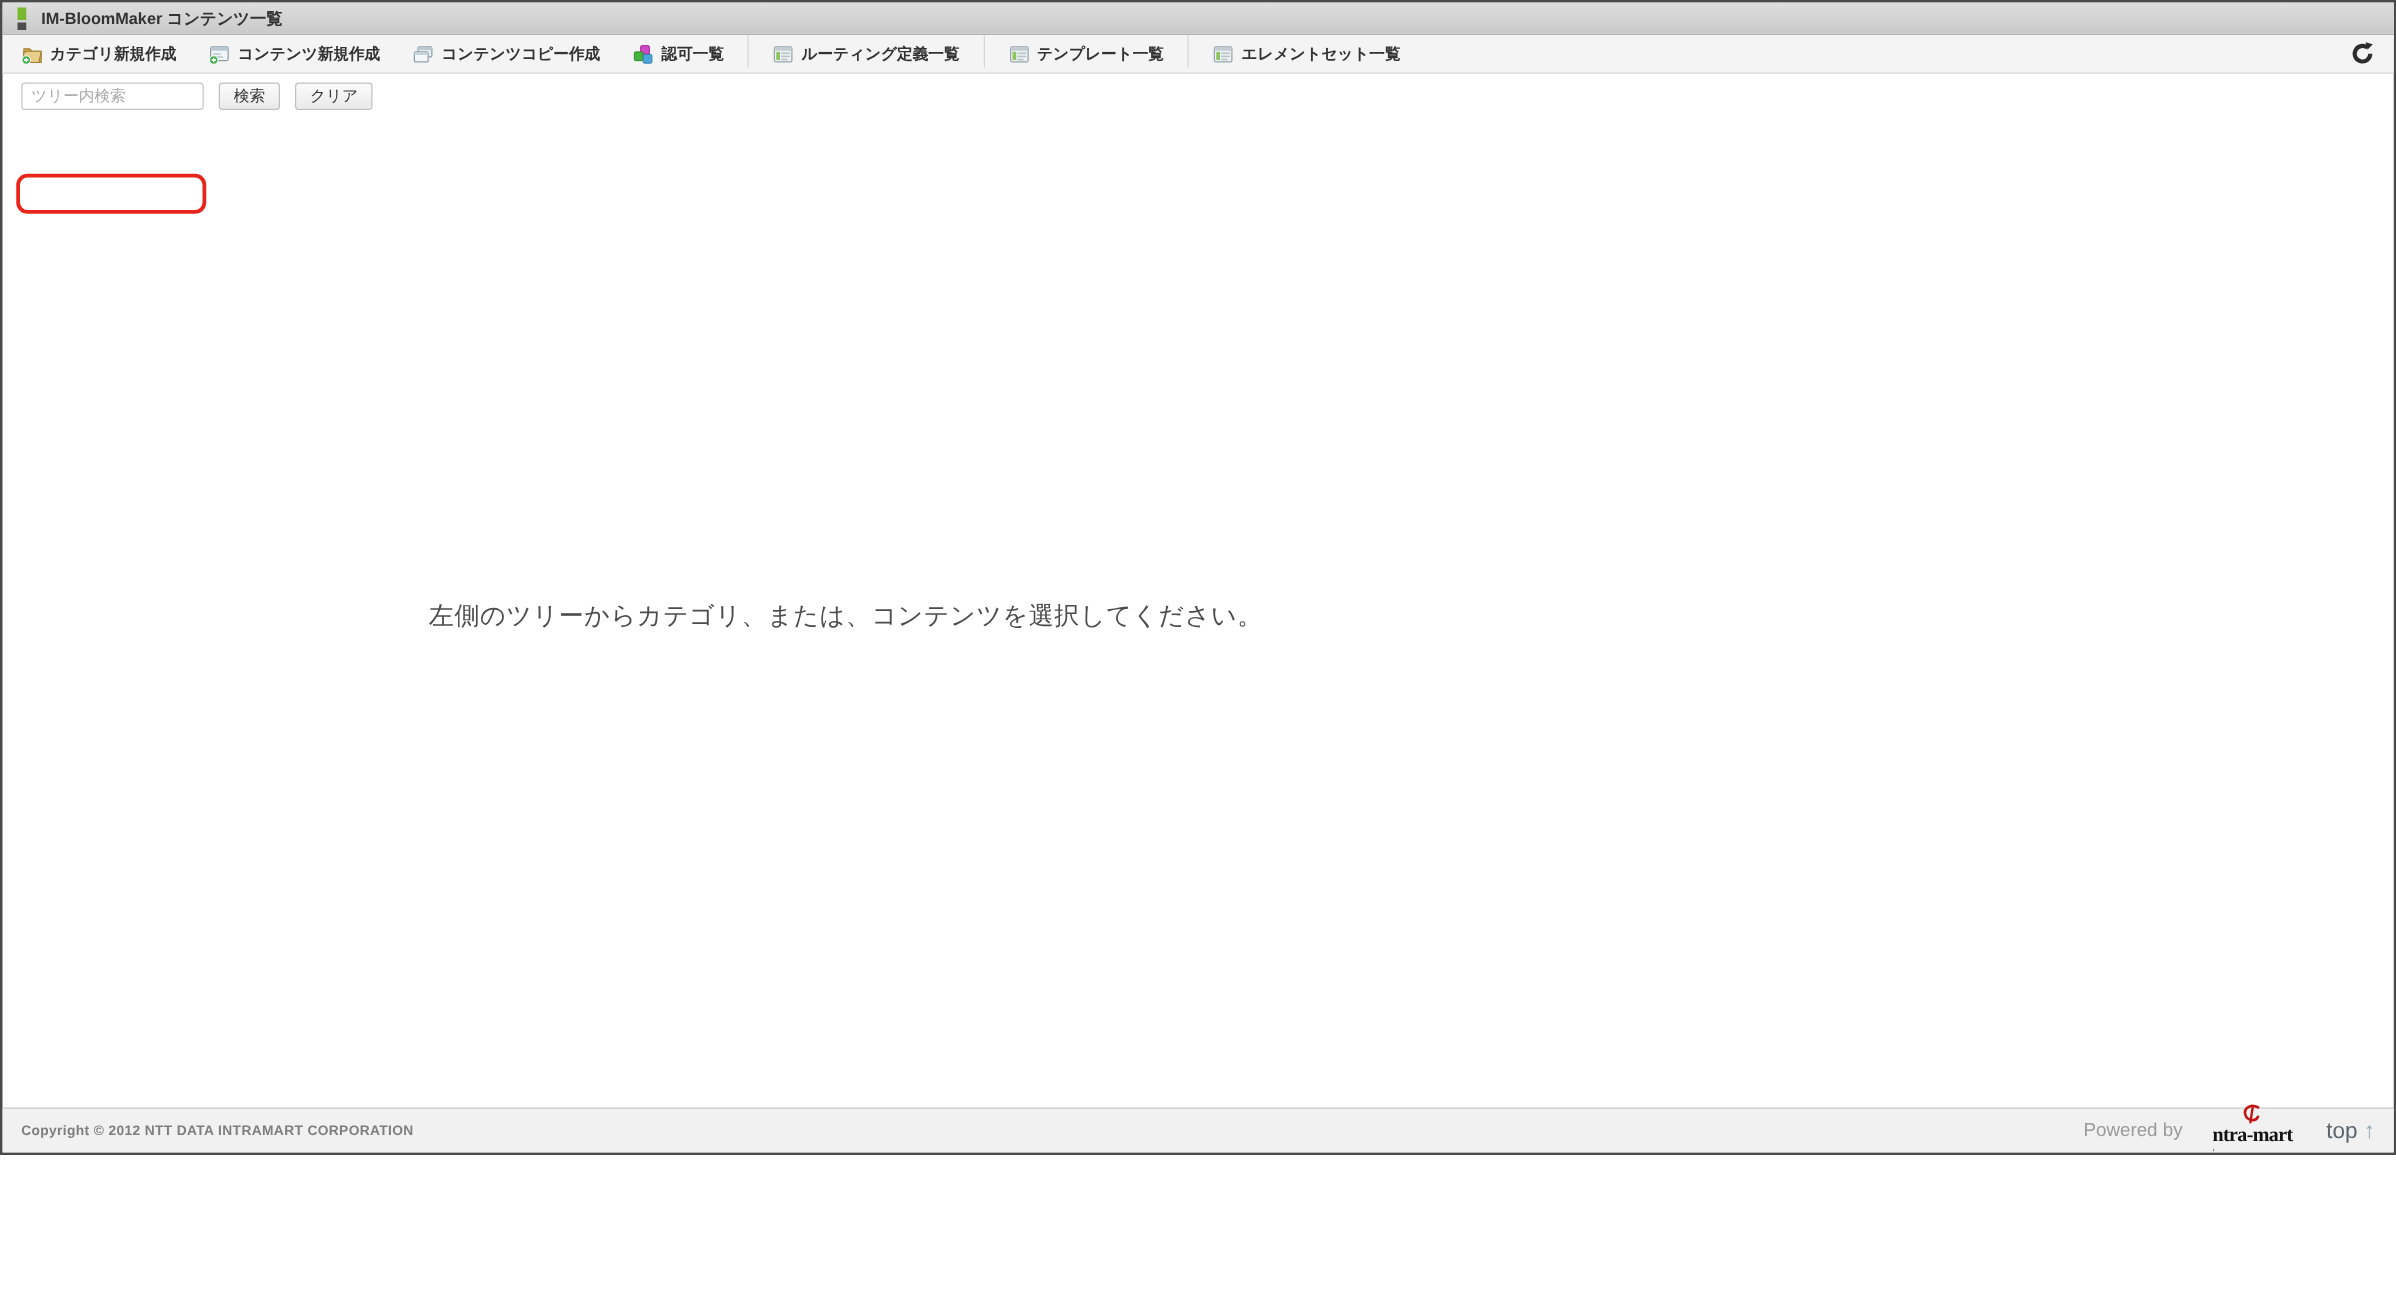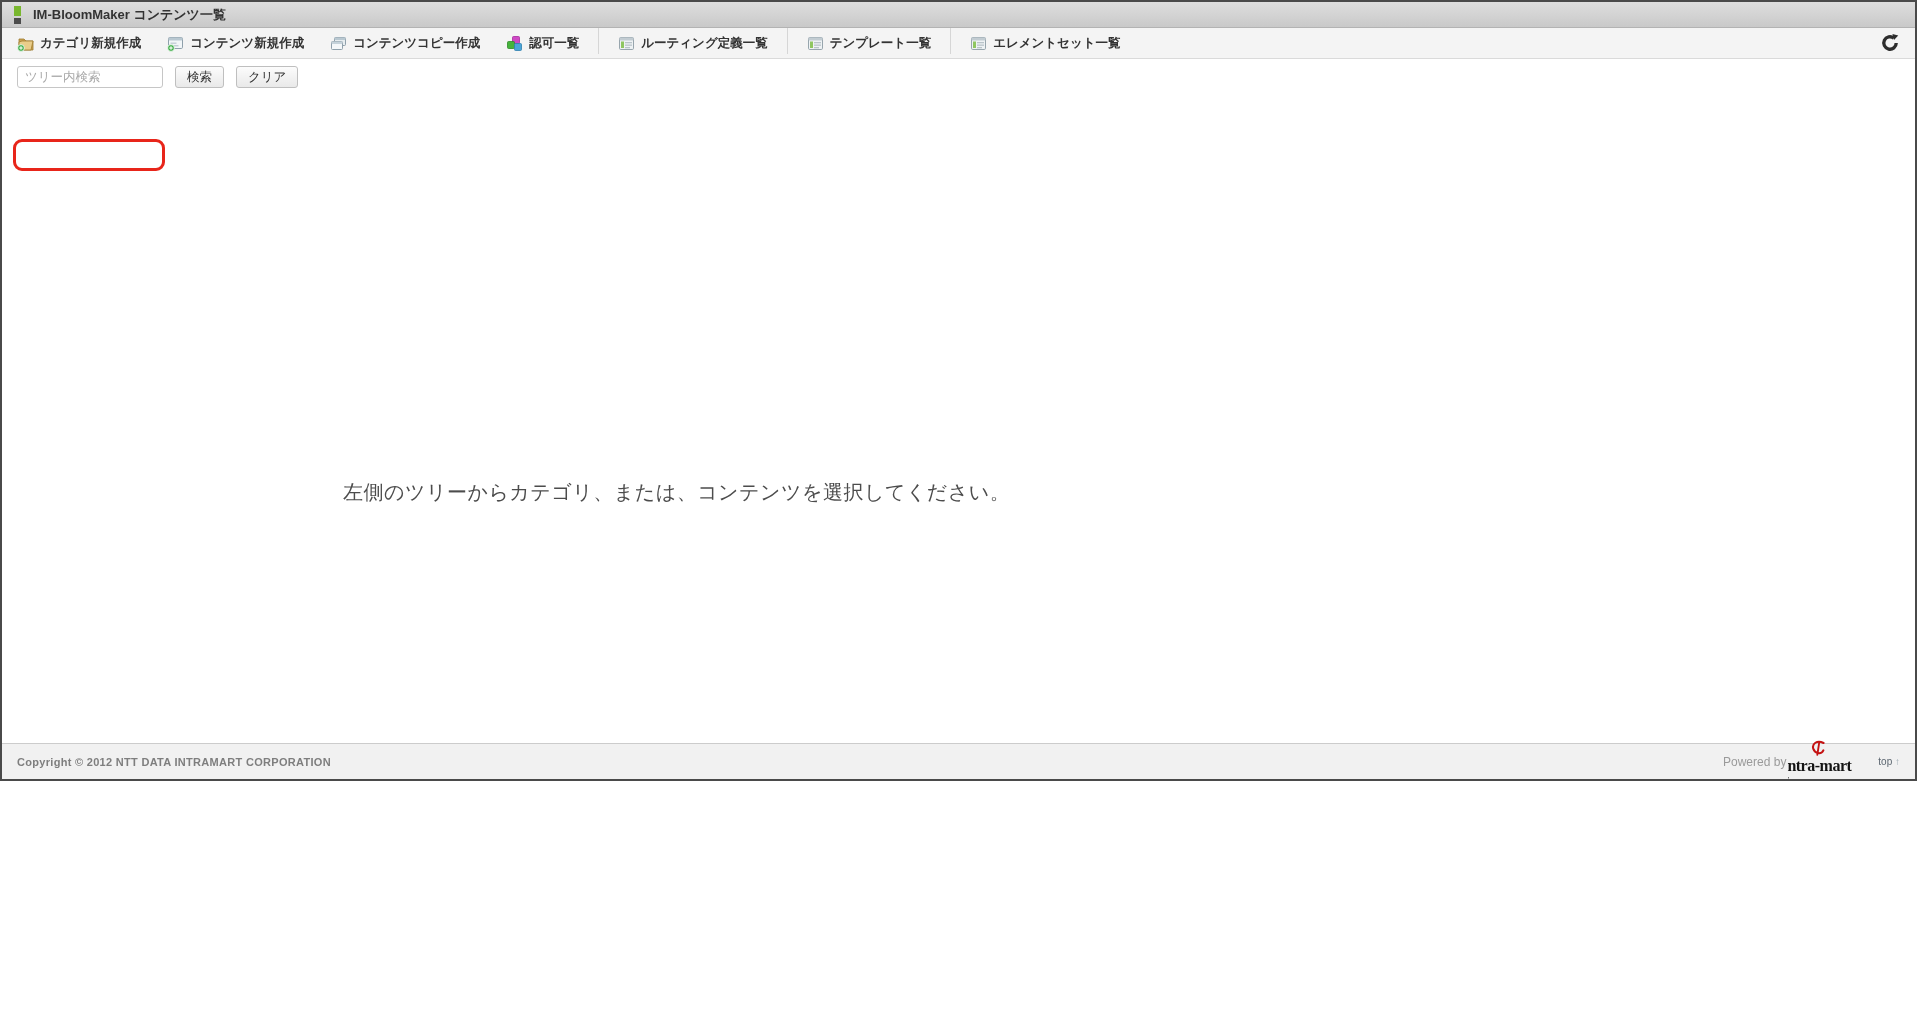--- a/index.html
+++ b/index.html
@@ -1,19 +1,19 @@
 <!DOCTYPE html>
 <html><head>
 <meta charset="utf-8">
 <style>
   * { box-sizing: border-box; }
   html,body { margin:0; padding:0; background:#fff; }
   body { width:1917px; height:1036px; font-family:"Liberation Sans","DejaVu Sans",sans-serif; }
 
-  .page { position:relative; width:1917px; height:781px; border:2px solid #4a4a4a; overflow:hidden; background:#fff; }
+  .page { position:relative; width:1917px; height:924px; border:2px solid #4a4a4a; overflow:hidden; background:#fff; }
 
   
   .titlebar {
     position:absolute; left:0; top:0; right:0; height:26px;
     background:linear-gradient(#dedede,#c9c9c9);
     border-bottom:1px solid #b3b3b3;
     display:flex; align-items:center; padding-left:12px;
   }
   .app-icon { width:8px; height:18px; display:inline-flex; flex-direction:column; margin-right:11px; }
   .app-icon .g { width:7px; height:10px; background:#79b72e; }
@@ -76,26 +76,26 @@
   }
 
   
   .footer {
     position:absolute; left:0; right:0; bottom:0; height:36px;
     background:#f1f1f1; border-top:1px solid #cccccc;
     display:flex; align-items:center; padding:0 15px;
   }
   .copyright { font-size:11px; font-weight:bold; color:#7e7e7e; letter-spacing:0.3px; }
   .footer-right { margin-left:auto; display:flex; align-items:center; }
-  .poweredby { font-size:12px; color:#9a9a9a; margin-right:0;text-align:right; }
+  .poweredby { font-size:15px; color:#9a9a9a; margin-right:23px;text-align:right; }
   .logo { display:inline-flex; align-items:baseline;flex-direction:column; }
   .logo-swirl { width:16px; height:17px; align-self:center; }
   .logo-text { font-family:"Liberation Serif","DejaVu Serif",serif; font-weight:bold; font-size:16px; color:#141414; letter-spacing:-0.5px; }
   .logo-mark { font-size:8px; color:#333; margin-left:1px; }
-  .top-link { margin-left:28px; text-decoration:none; font-size:10px; color:#5c6670; cursor:pointer; }
+  .top-link { margin-left:28px; text-decoration:none; font-size:18px; color:#5c6670; cursor:pointer; }
   .top-link .arrow { color:#98a6b0; }
 </style>
 </head>
 <body>
 
 <div class="page">
 
   <div class="titlebar">
     <span class="app-icon">
         <span class="g"></span>

